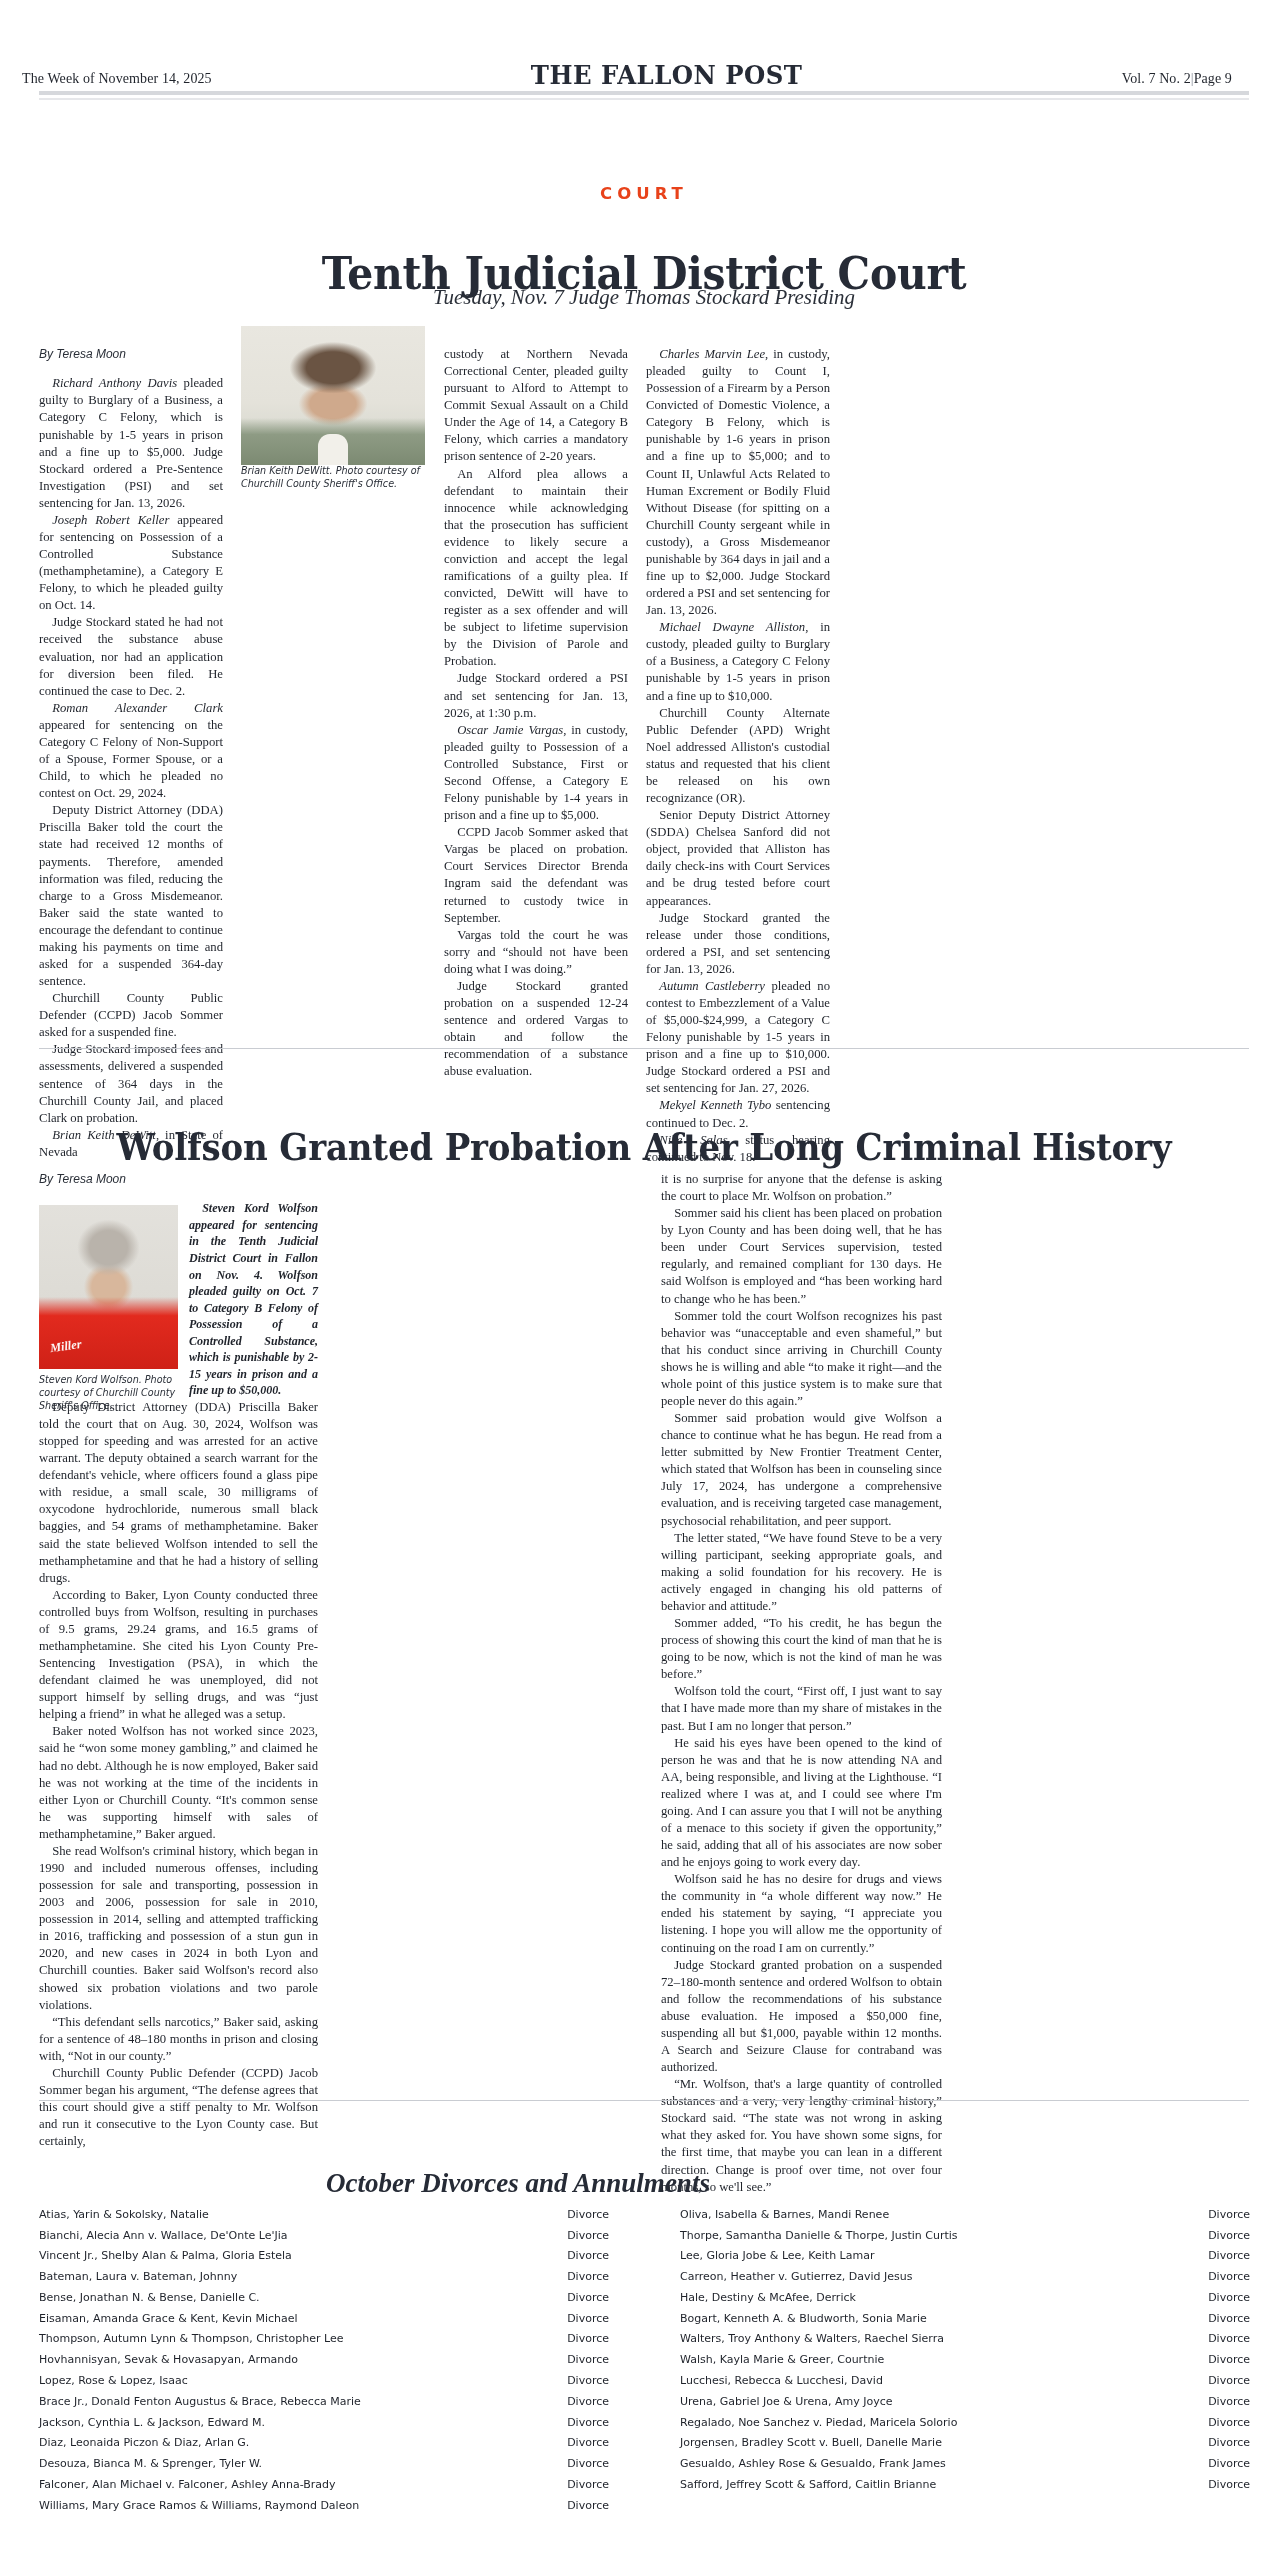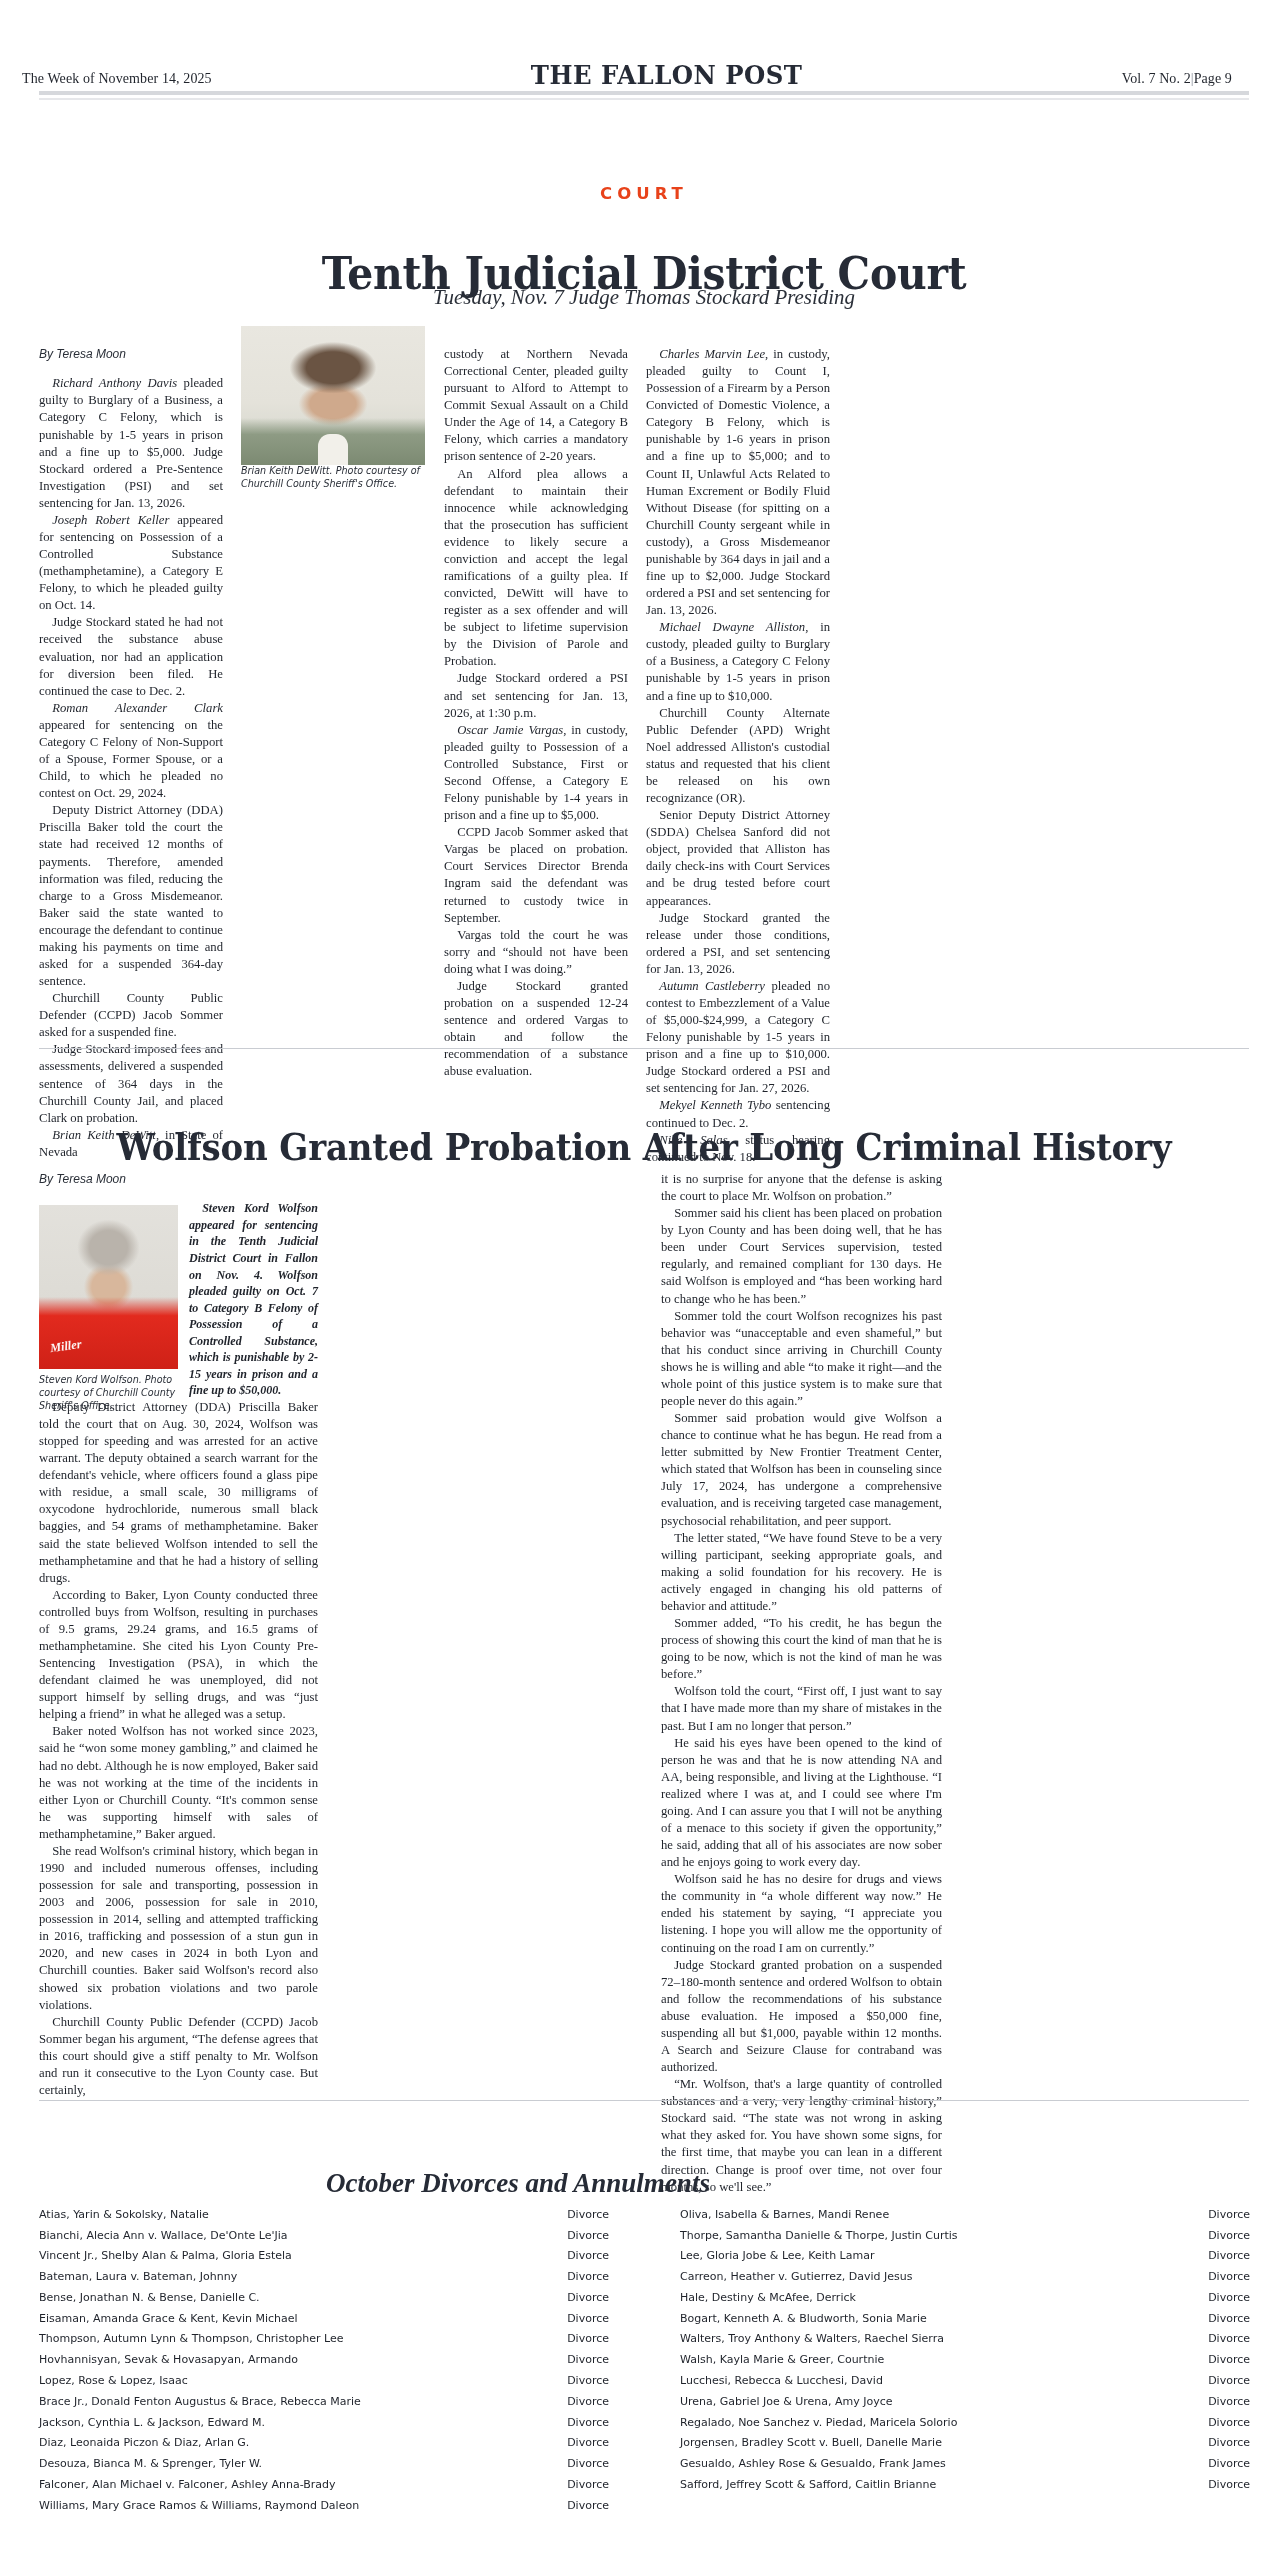--- a/index.html
+++ b/index.html
@@ -293,20 +293,21 @@
 
   <div class="col" id="s2c1">
     <div class="byline">By Teresa Moon</div>
     <div style="margin-left:150px">
       <p class="pullquote">Steven Kord Wolfson appeared for sentencing in the Tenth Judicial District Court in Fallon on Nov. 4. Wolfson pleaded guilty on Oct. 7 to Category B Felony of Possession of a Controlled Substance, which is punishable by 2-15 years in prison and a fine up to $50,000.</p>
     </div>
     <p class="first">Deputy District Attorney (DDA) Priscilla Baker told the court that on Aug. 30, 2024, Wolfson was stopped for speeding and was arrested for an active warrant. The deputy obtained a search warrant for the defendant's vehicle, where officers found a glass pipe with residue, a small scale, 30 milligrams of oxycodone hydrochloride, numerous small black baggies, and 54 grams of methamphetamine. Baker said the state believed Wolfson intended to sell the methamphetamine and that he had a history of selling drugs.</p>
     <p>According to Baker, Lyon County conducted three controlled buys from Wolfson, resulting in purchases of 9.5 grams, 29.24 grams, and 16.5 grams of methamphetamine. She cited his Lyon County Pre-Sentencing Investigation (PSA), in which the defendant claimed he was unemployed, did not support himself by selling drugs, and was “just helping a friend” in what he alleged was a setup.</p>
     <p>Baker noted Wolfson has not worked since 2023, said he “won some money gambling,” and claimed he had no debt. Although he is now employed, Baker said he was not working at the time of the incidents in either Lyon or Churchill County. “It's common sense he was supporting himself with sales of methamphetamine,” Baker argued.</p>
     <p>She read Wolfson's criminal history, which began in 1990 and included numerous offenses, including possession for sale and transporting, possession in 2003 and 2006, possession for sale in 2010, possession in 2014, selling and attempted trafficking in 2016, trafficking and possession of a stun gun in 2020, and new cases in 2024 in both Lyon and Churchill counties. Baker said Wolfson's record also showed six probation violations and two parole violations.</p>
+    <p>“This defendant sells narcotics,” Baker said, asking for a sentence of 48–180 months in prison and closing with, “Not in our county.”</p>
     <p>Churchill County Public Defender (CCPD) Jacob Sommer began his argument, “The defense agrees that this court should give a stiff penalty to Mr. Wolfson and run it consecutive to the Lyon County case. But certainly,</p>
   </div>
 
   <div class="wolfson-photo-col">
     <div class="photo photo-red">
       <span class="photo-mark">Miller</span>
     </div>
     <div class="wolfson-caption">Steven Kord Wolfson. Photo courtesy of Churchill County Sheriff's Office.</div>
   </div>
 

